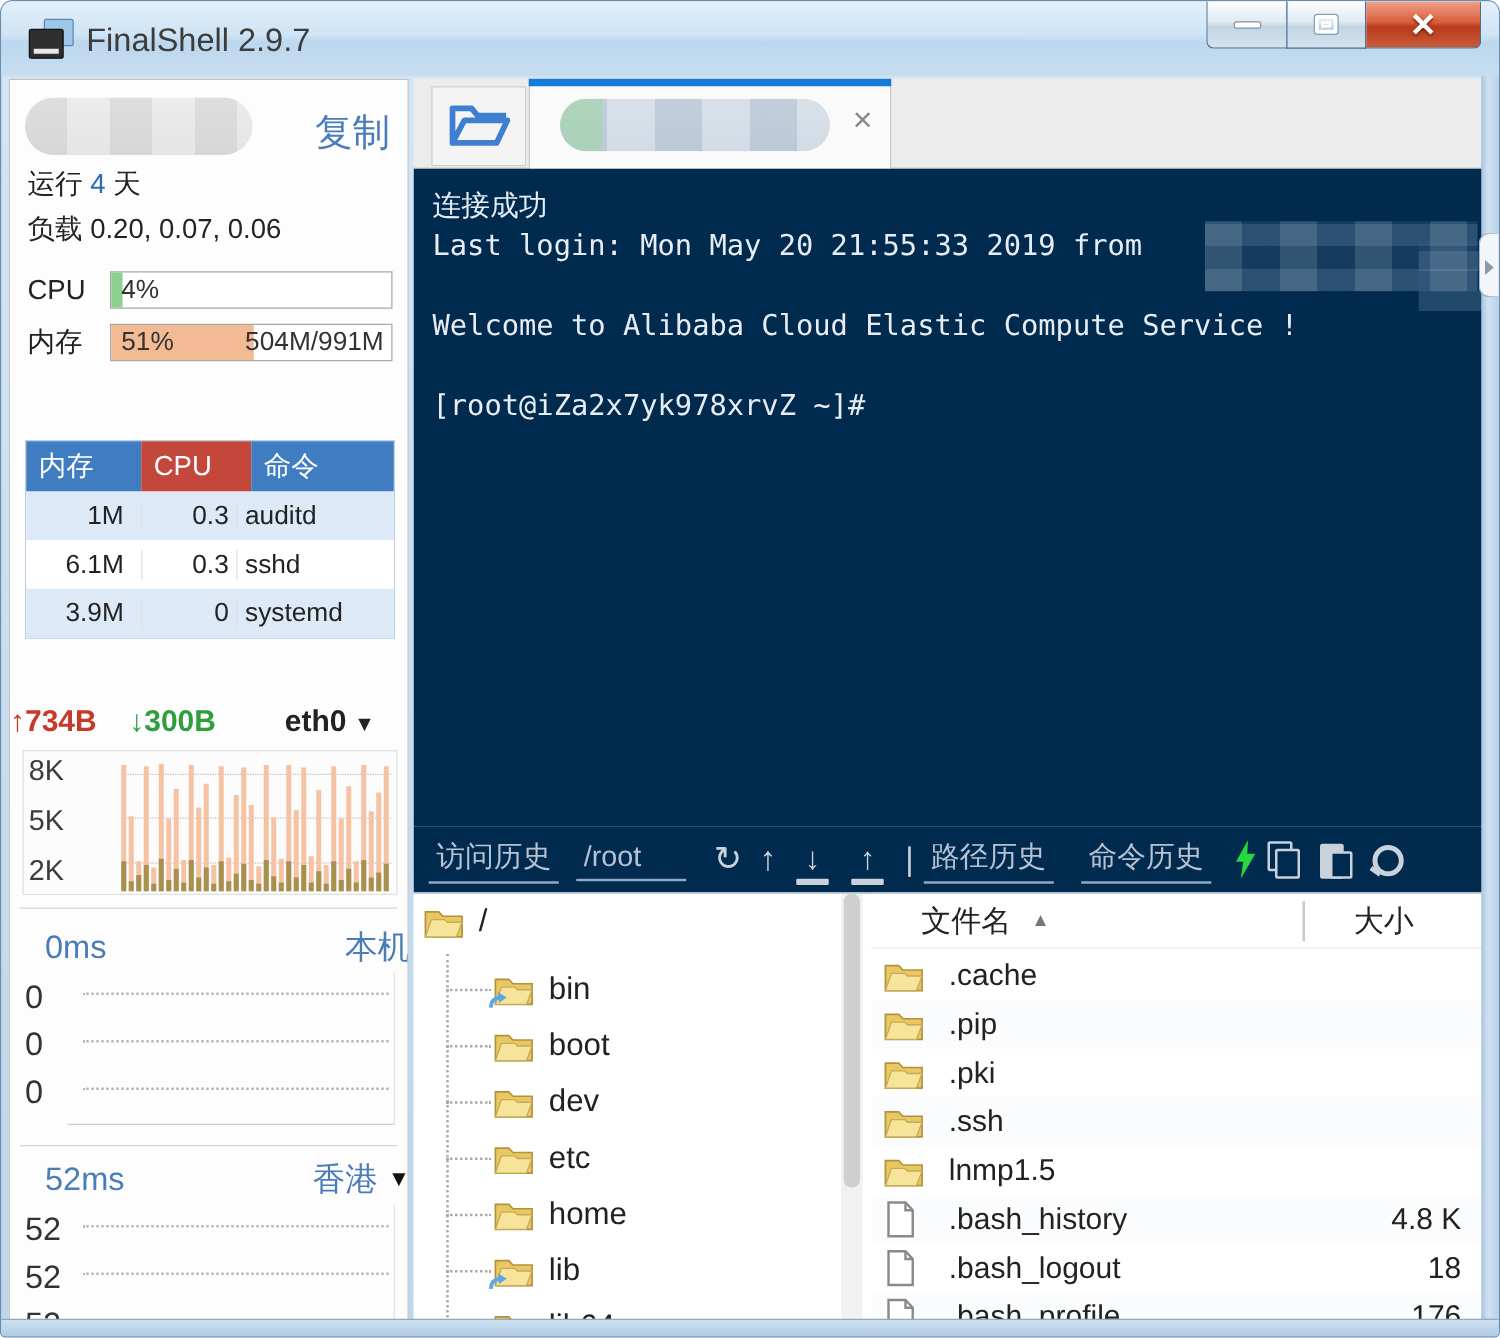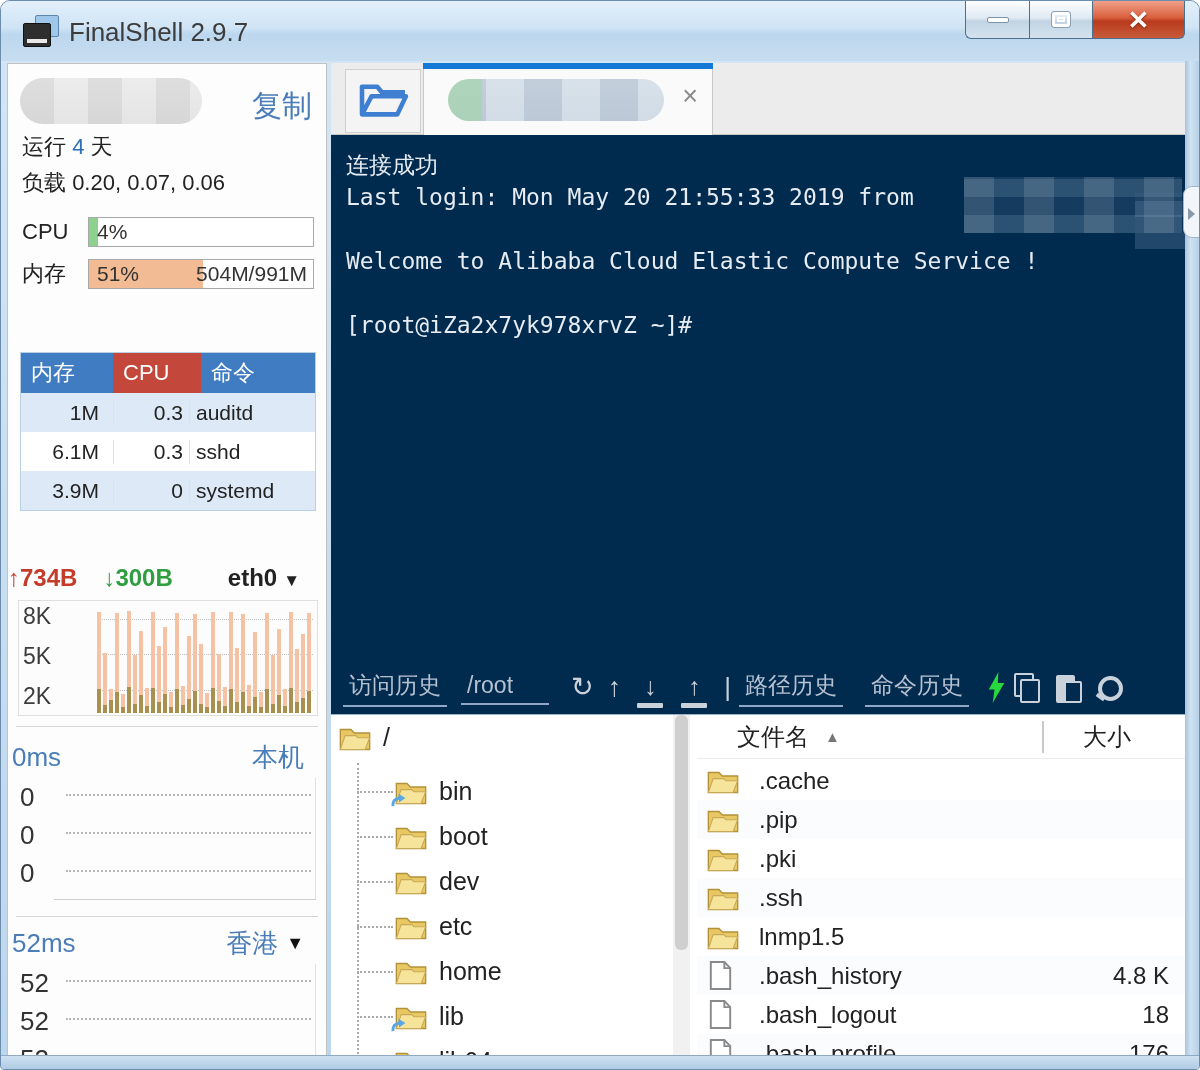--- a/index.html
+++ b/index.html
@@ -66,21 +66,21 @@
   .net-if { margin-left:auto; color:#222; font-weight:bold; }
   .net-if .caret { font-size:17px; margin-left:6px; }
 
   .net-chart { position:absolute; left:10px; top:536px; width:300px; height:116px; background:#fcfcfc; border:1px solid #e0e0e0; }
   .net-ytick { position:absolute; left:4px; width:44px; font-size:23px; color:#3c3c3c; }
   .net-plot { position:absolute; left:78px; top:6px; right:4px; bottom:2px; }
   .gridline { position:absolute; left:0; right:0; border-top:1px dotted #c0c0c0; }
   .nbar { position:absolute; bottom:0; width:4px; }
 
   .panel-sep { position:absolute; left:8px; width:302px; border-top:1px solid #d5d5d5; }
-  .ping-head { position:absolute; left:4px; width:292px; display:flex; align-items:center; font-size:26px; color:#4a7db8;justify-content:flex-end; }
+  .ping-head { position:absolute; left:28px; width:292px; display:flex; align-items:center; font-size:26px; color:#4a7db8;justify-content:flex-end; }
   .ping-head .nm { margin-left:auto; }
   .ping-head .caret { color:#111; font-size:18px; margin-left:8px; }
   .ping-plot { position:absolute; left:46px; width:262px; border-right:1px solid #e2e2e2; border-bottom:1px solid #cfcfcf; }
   .ping-tick { position:absolute; left:-34px; font-size:26px; color:#333; }
   .ping-line { position:absolute; left:12px; right:4px; border-top:2px dotted #b8b8b8; }
 
   
   .main { position:absolute; left:330px; top:62px; width:856px; height:994px; background:#f0f0f0; }
   .tabbar { position:absolute; left:0; top:0; width:856px; height:72px; background:#ececec; border-bottom:1px solid #c8c8c8; }
   .folder-btn { position:absolute; left:14px; top:6px; width:76px; height:64px; background:#f4f4f4;

